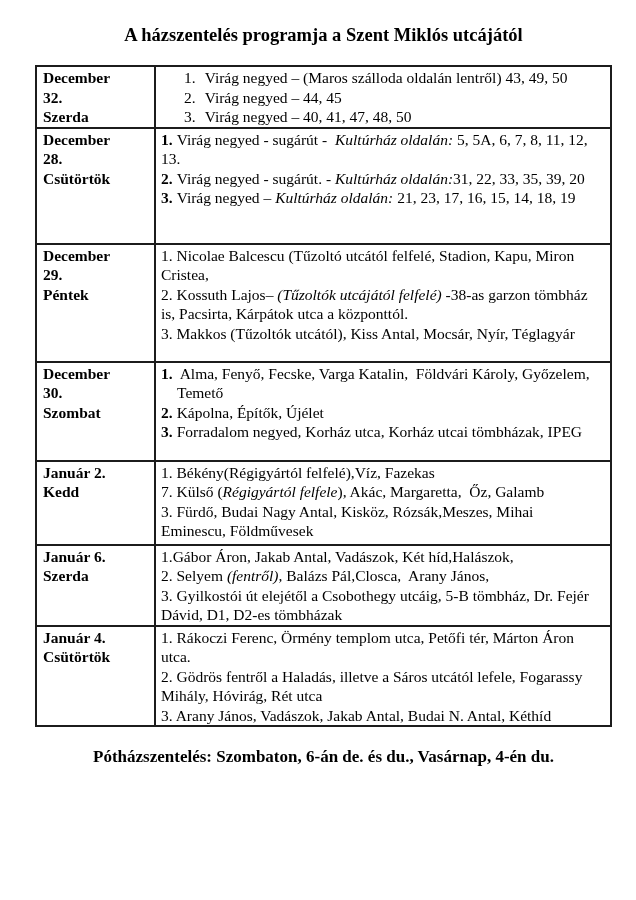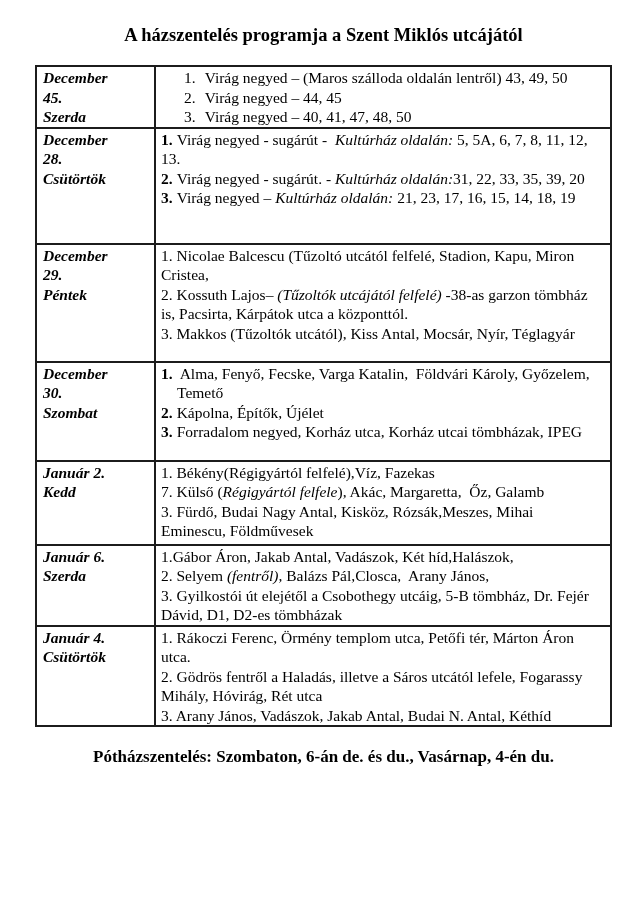--- a/index.html
+++ b/index.html
@@ -15,21 +15,21 @@
   }
   table.schedule {
     border-collapse:collapse; table-layout:fixed;
     margin:19px 0 0 35px; width:577px;
   }
   td {
     border:2px solid #1c1c1c; vertical-align:top; padding:0;
     font-size:15.5px; line-height:19.5px;
   }
   td.date-cell { width:109px; font-weight:bold; padding:1px 2px 0 6px; }
-  .date-line { line-height:19.5px;font-style:italic; }
+  .date-line { line-height:19.5px; }
   td.program-cell { padding:1px 14px 0 5px; }
   .item { margin:0; white-space:pre-wrap; }
   .marker { margin-right:4px; }
   .items-indent .item { padding-left:23px; }
   .items-indent .marker { margin-right:9px; }
   .items-hanging .item { padding-left:16px; text-indent:-16px; }
   .marker-bold .marker { font-weight:bold; }
   .italic { font-style:italic; }
   
   #schedule-body tr:nth-child(1) td { height:54px; }
@@ -51,21 +51,21 @@
 <div class="page">
   <h1 class="title">
     <div>A házszentelés programja a Szent Miklós utcájától</div>
   </h1>
 
   <table class="schedule">
     <tbody id="schedule-body">
         <tr>
     <td class="date-cell">
             <div class="date-line">December</div>
-            <div class="date-line">45.</div>
+            <div class="date-line">32.</div>
             <div class="date-line">Szerda</div>
           </td>
     <td class="program-cell items-indent">
             <p class="item"><span class="marker">1.</span><span class="seg">Virág negyed – (Maros szálloda oldalán lentről) 43, 49, 50</span></p>
             <p class="item"><span class="marker">2.</span><span class="seg">Virág negyed – 44, 45</span></p>
             <p class="item"><span class="marker">3.</span><span class="seg">Virág negyed – 40, 41, 47, 48, 50</span></p>
           </td>
   </tr>
         <tr>
     <td class="date-cell">

